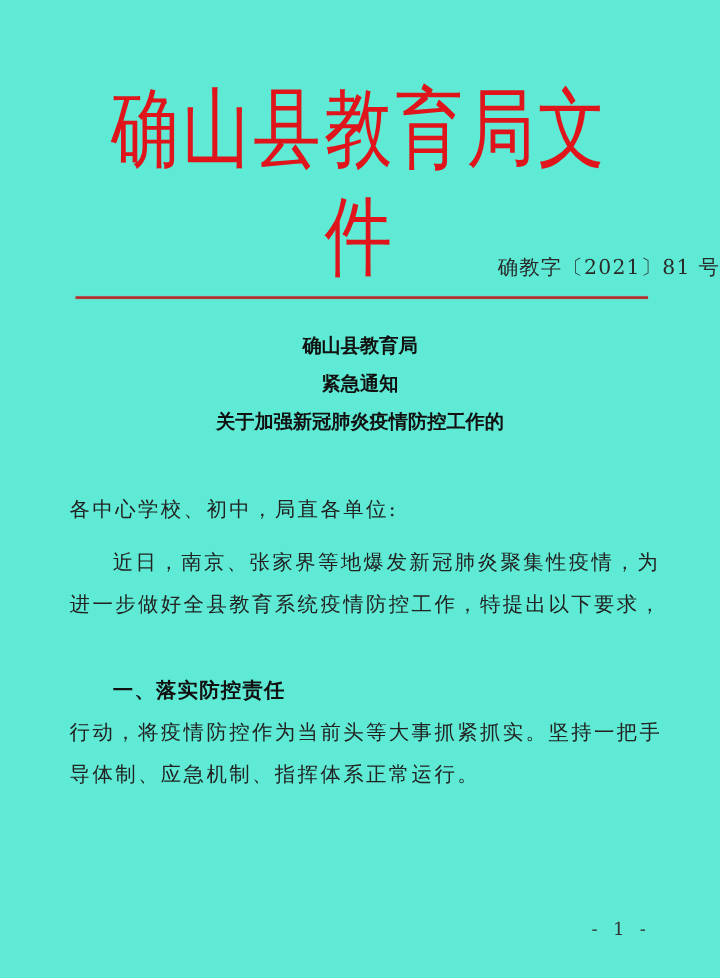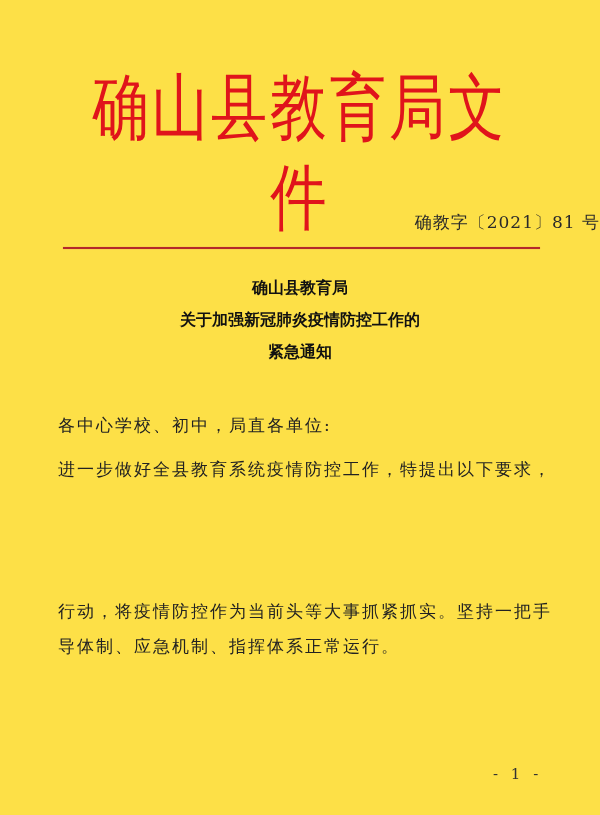--- a/index.html
+++ b/index.html
@@ -12,21 +12,21 @@
       height: 815px;
       position: relative;
       overflow: hidden;
       font-family: "DejaVu Serif", "Liberation Serif", serif;
       color: #1a1a1a;
     }
     .page {
       position: absolute;
       left: 0; top: 0;
       width: 600px; height: 815px;
-      background: #fde047;
+      background: #5eead4;
     }
     .red-header {
       position: absolute;
       left: 0;
       top: 62px;
       width: 600px;
       text-align: center;
       color: #e0141b;
       font-family: "DejaVu Serif", "Liberation Serif", serif;
       font-size: 72px;
@@ -108,30 +108,32 @@
 <div class="page">
 
   <div class="red-header">确山县教育局文件</div>
 
   <div class="doc-number">确教字〔2021〕81 号</div>
 
   <div class="red-rule"></div>
 
   <div class="title-block">
     <div>确山县教育局</div>
+    <div>紧急通知</div>
     <div>关于加强新冠肺炎疫情防控工作的</div>
-    <div>紧急通知</div>
   </div>
 
   <div class="body-text salutation">各中心学校、初中，局直各单位:</div>
 
   <div class="body-text para1">
+    <span class="line indent">近日，南京、张家界等地爆发新冠肺炎聚集性疫情，为</span>
     <span class="line">进一步做好全县教育系统疫情防控工作，特提出以下要求，</span>
   </div>
 
+  <div class="section-heading">一、落实防控责任</div>
 
   <div class="body-text para2">
     <span class="line">行动，将疫情防控作为当前头等大事抓紧抓实。坚持一把手</span>
     <span class="line">导体制、应急机制、指挥体系正常运行。</span>
   </div>
 
   <div class="page-number">- 1 -</div>
 
 </div>
 

